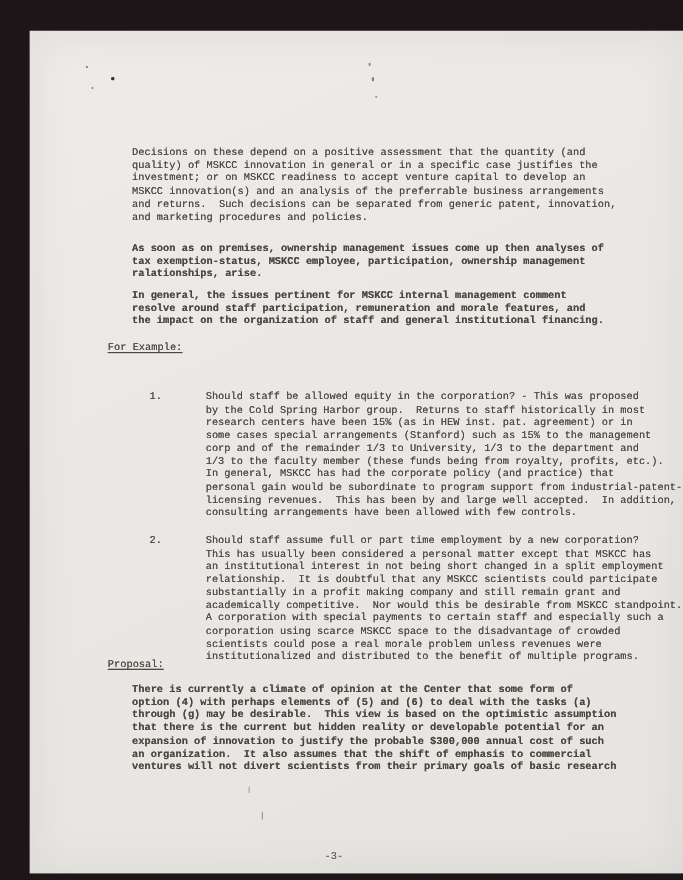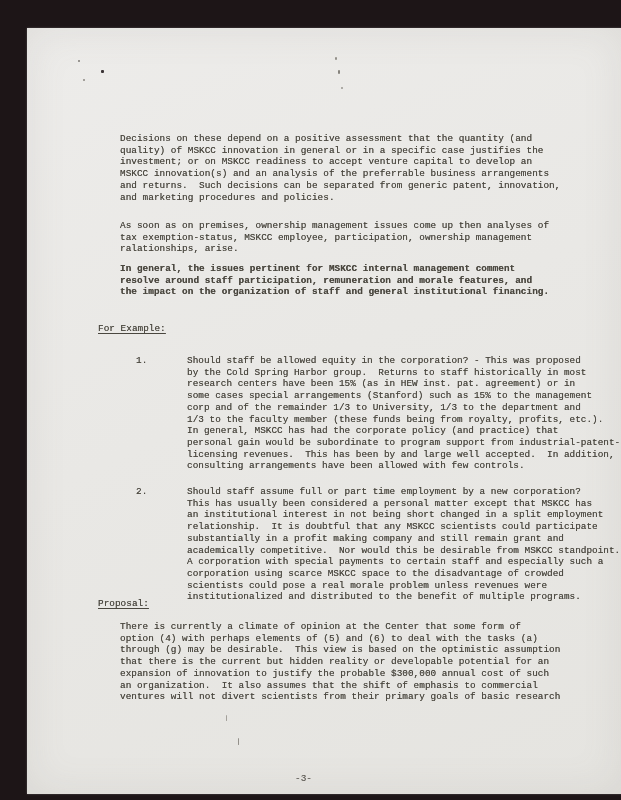--- a/index.html
+++ b/index.html
@@ -82,29 +82,29 @@
   <div class="speck" style="left:183px; top:671px; width:1px; height:6px; background:#a3a09a;"></div>
   <div class="speck" style="left:195px; top:694px; width:1px; height:7px; background:#93908a;"></div>
 
   <div class="typewriter" style="left:77px; top:89px;">Decisions on these depend on a positive assessment that the quantity (and
 quality) of MSKCC innovation in general or in a specific case justifies the
 investment; or on MSKCC readiness to accept venture capital to develop an
 MSKCC innovation(s) and an analysis of the preferrable business arrangements
 and returns.  Such decisions can be separated from generic patent, innovation,
 and marketing procedures and policies.</div>
 
-  <div class="typewriter" style="left:77px; top:176px;">As soon as on premises, ownership management issues come up then analyses of
+  <div class="typewriter" style="left:77px; top:176px;font-weight:bold;">As soon as on premises, ownership management issues come up then analyses of
 tax exemption-status, MSKCC employee, participation, ownership management
 ralationships, arise.</div>
 
   <div class="typewriter" style="left:77px; top:219px;font-weight:bold;">In general, the issues pertinent for MSKCC internal management comment
 resolve around staff participation, remuneration and morale features, and
 the impact on the organization of staff and general institutional financing.</div>
 
-  <div class="typewriter heading" style="left:55px; top:279px;">For Example:</div>
+  <div class="typewriter heading" style="left:55px; top:266px;">For Example:</div>
 
   <div class="list-item" style="left:77px; top:295px;">
     <span class="num">1.</span>
     <div class="item-text">Should staff be allowed equity in the corporation? - This was proposed
 by the Cold Spring Harbor group.  Returns to staff historically in most
 research centers have been 15% (as in HEW inst. pat. agreement) or in
 some cases special arrangements (Stanford) such as 15% to the management
 corp and of the remainder 1/3 to University, 1/3 to the department and
 1/3 to the faculty member (these funds being from royalty, profits, etc.).
 In general, MSKCC has had the corporate policy (and practice) that
@@ -122,21 +122,21 @@
 substantially in a profit making company and still remain grant and
 academically competitive.  Nor would this be desirable from MSKCC standpoint.
 A corporation with special payments to certain staff and especially such a
 corporation using scarce MSKCC space to the disadvantage of crowded
 scientists could pose a real morale problem unless revenues were
 institutionalized and distributed to the benefit of multiple programs.</div>
   </div>
 
   <div class="typewriter heading" style="left:55px; top:554px;text-align:right;">Proposal:</div>
 
-  <div class="typewriter" style="left:77px; top:577px;">There is currently a climate of opinion at the Center that some form of
+  <div class="typewriter" style="left:77px; top:577px;font-weight:bold;">There is currently a climate of opinion at the Center that some form of
 option (4) with perhaps elements of (5) and (6) to deal with the tasks (a)
 through (g) may be desirable.  This view is based on the optimistic assumption
 that there is the current but hidden reality or developable potential for an
 expansion of innovation to justify the probable $300,000 annual cost of such
 an organization.  It also assumes that the shift of emphasis to commercial
 ventures will not divert scientists from their primary goals of basic research</div>
 
   <div class="page-number">-3-</div>
 
 </div>

